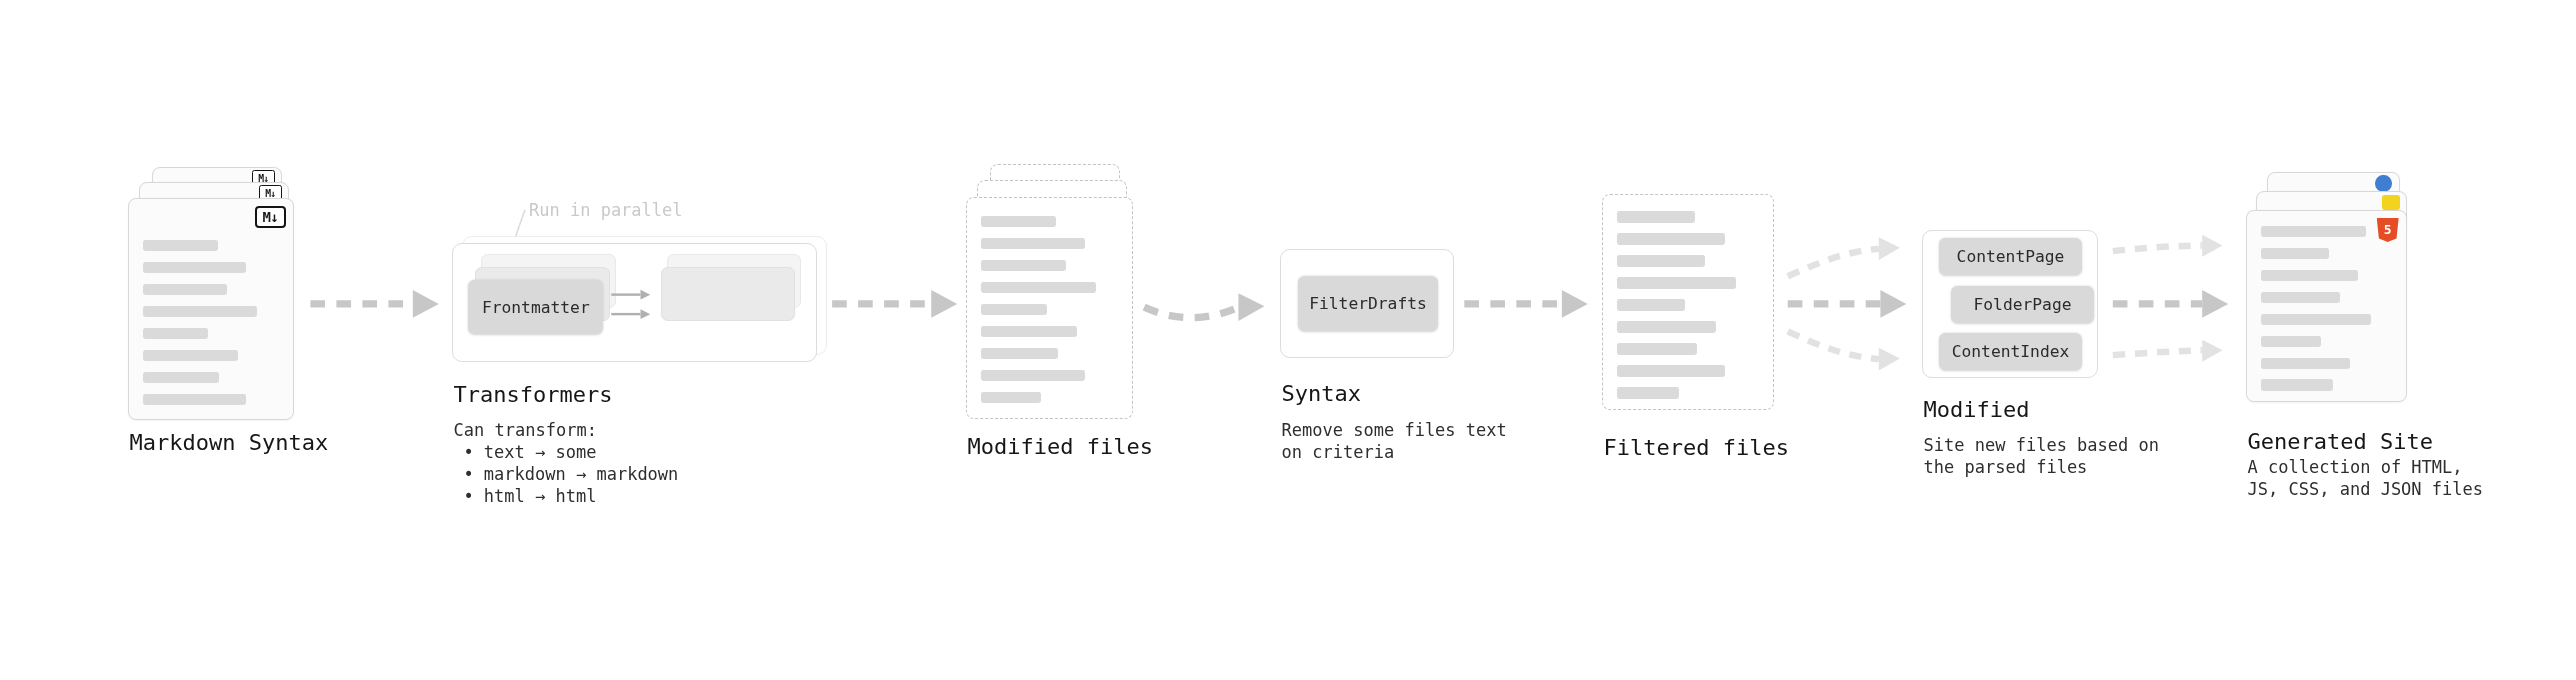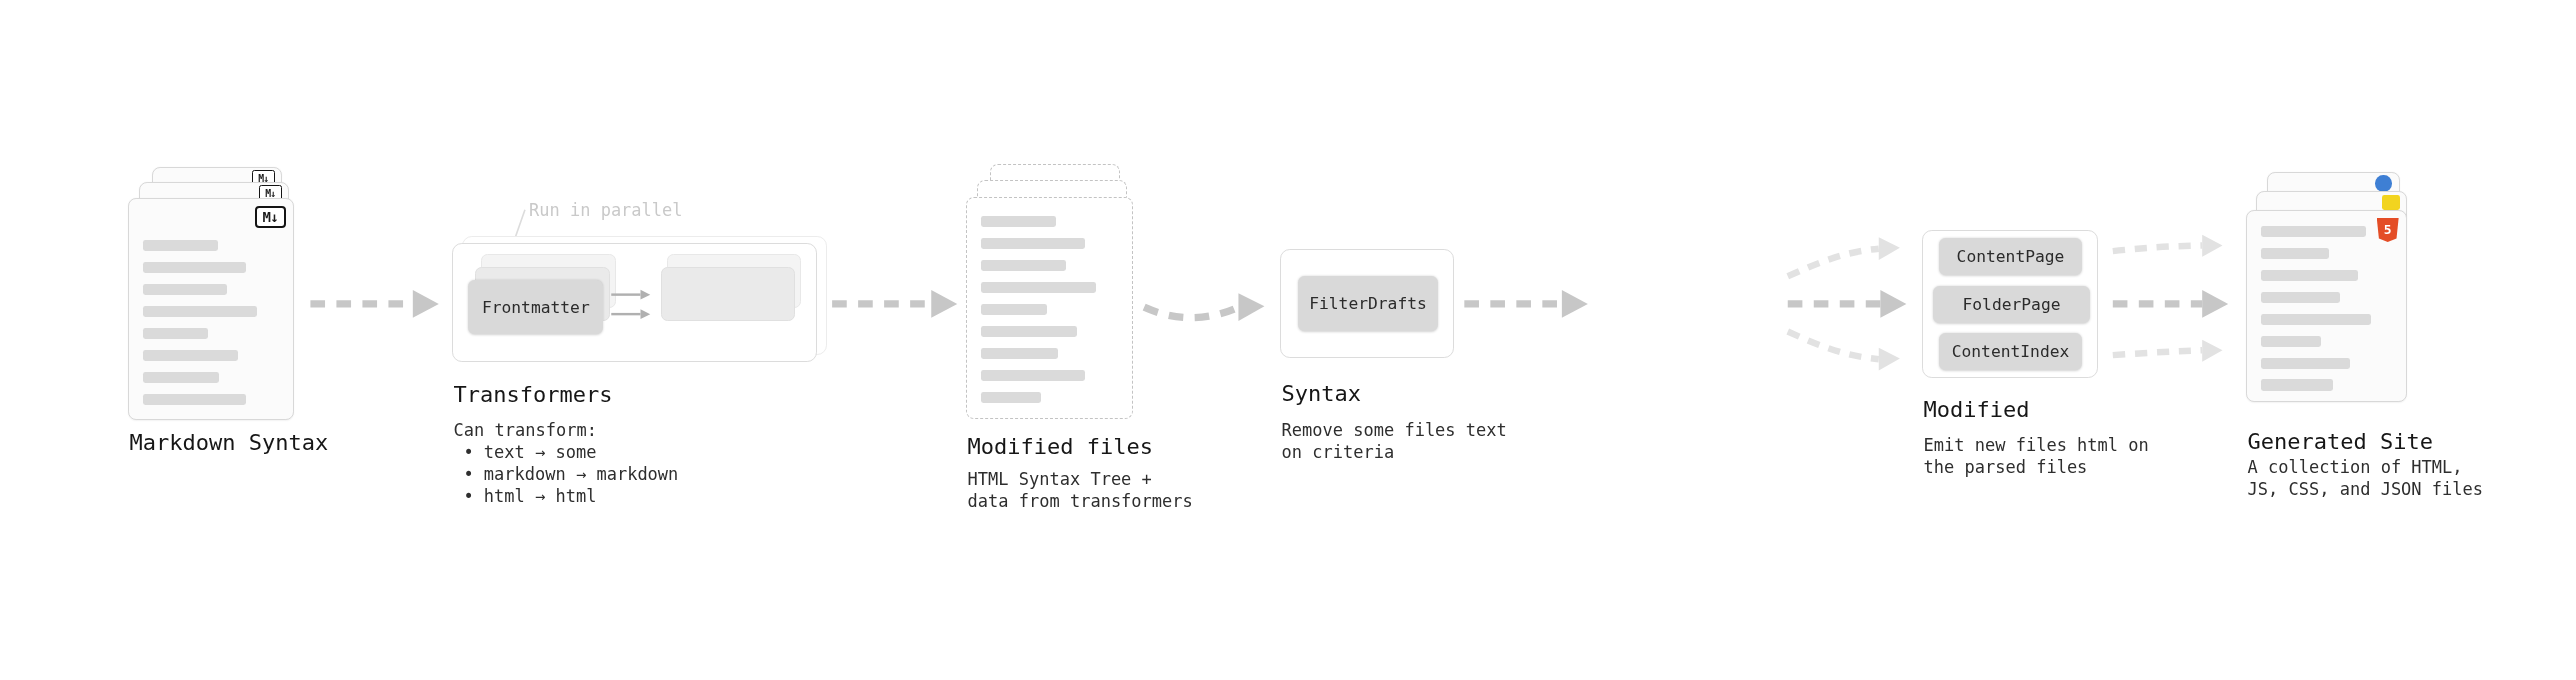--- a/index.html
+++ b/index.html
@@ -160,45 +160,57 @@
         <i class="bar"></i>
         <i class="bar"></i>
         <i class="bar"></i>
         <i class="bar"></i>
         <i class="bar"></i>
         <i class="bar"></i>
         <i class="bar"></i>
       </div>
     </div>
     <div class="stage-label" style="top:270px">Modified files</div>
-    <div class="note" style="top:304px">
-      <div>HTML Syntax Tree +</div>
-      <div>data from transformers</div>
-    </div>
   </section>
 
   <section class="stage" style="left:1280px;top:249px;width:276px;height:236px">
     <div class="panel" style="left:0;top:0;width:174px;height:109px"></div>
     <div class="chip" style="left:18px;top:27px;width:140px;height:55px">FilterDrafts</div>
     <div class="stage-label" style="top:132px">Syntax</div>
     <div class="note" style="top:170px">
       <div>Remove some files text</div>
       <div>on criteria</div>
     </div>
   </section>
 
+  <section class="stage" style="left:1602px;top:194px;width:195px;height:276px">
+    <div class="doc dashed" style="left:0;top:0;width:172px;height:216px">
+      <div class="bars bars-a" style="margin-top:16.3px">
+        <i class="bar"></i>
+        <i class="bar"></i>
+        <i class="bar"></i>
+        <i class="bar"></i>
+        <i class="bar"></i>
+        <i class="bar"></i>
+        <i class="bar"></i>
+        <i class="bar"></i>
+        <i class="bar"></i>
+      </div>
+    </div>
+    <div class="stage-label" style="top:241px">Filtered files</div>
+  </section>
 
   <section class="stage" style="left:1922px;top:230px;width:276px;height:260px">
     <div class="panel" style="left:0;top:0;width:176px;height:148px"></div>
     <div class="chip" style="left:17px;top:8.1px;width:143px;height:37px">ContentPage</div>
-    <div class="chip" style="left:11px;top:56px;width:157px;height:37px">FolderPage</div>
+    <div class="chip" style="left:29px;top:56px;width:143px;height:37px">FolderPage</div>
     <div class="chip" style="left:17px;top:103px;width:143px;height:37px">ContentIndex</div>
     <div class="stage-label" style="top:167px">Modified</div>
     <div class="note" style="top:204px">
-      <div>Emit new files html on</div>
+      <div>Site new files based on</div>
       <div>the parsed files</div>
     </div>
   </section>
 
   <section class="stage" style="left:2246px;top:172px;width:260px;height:333px">
     <div class="doc" style="left:21px;top:0;width:133px;height:49px">
       <span class="css-icon" style="position:absolute;right:7.3px;top:2.4px"></span>
     </div>
     <div class="doc" style="left:9.8px;top:18.7px;width:151px;height:49px">
       <span class="js-icon" style="position:absolute;right:5.7px;top:3.3px"></span>

